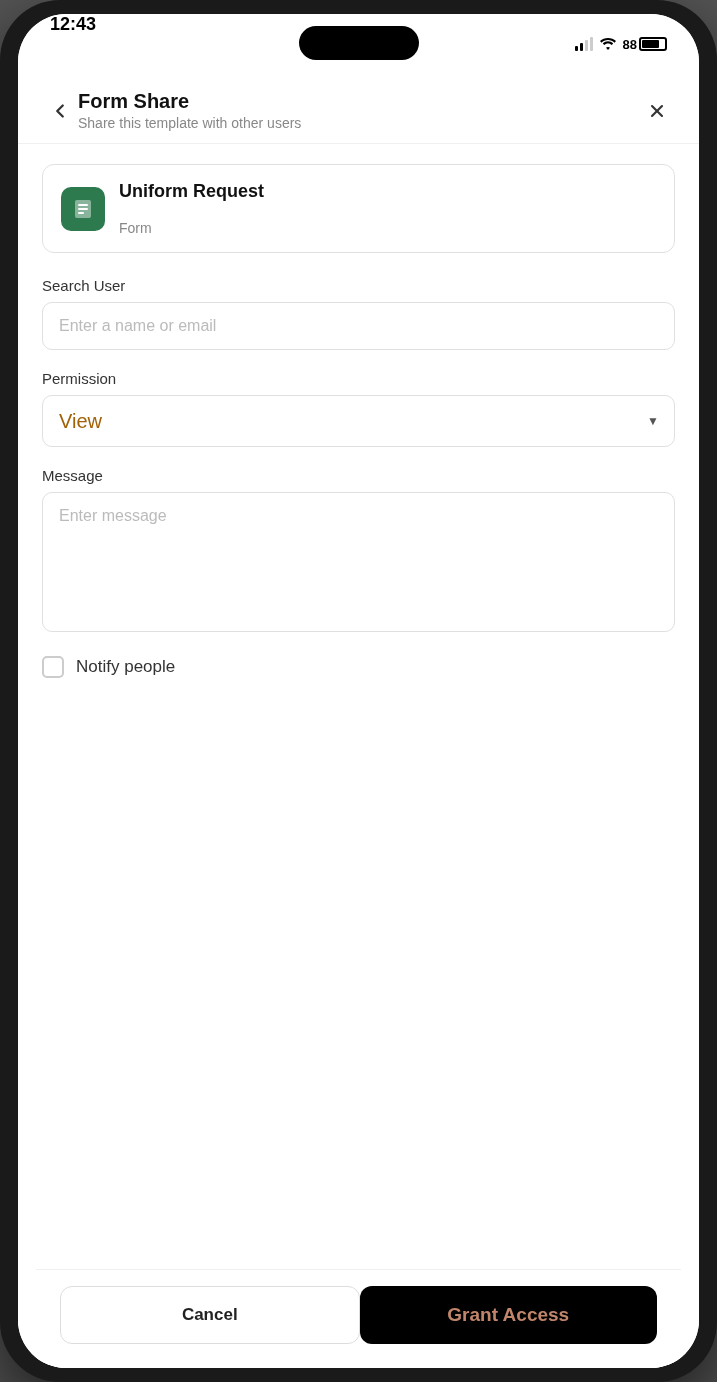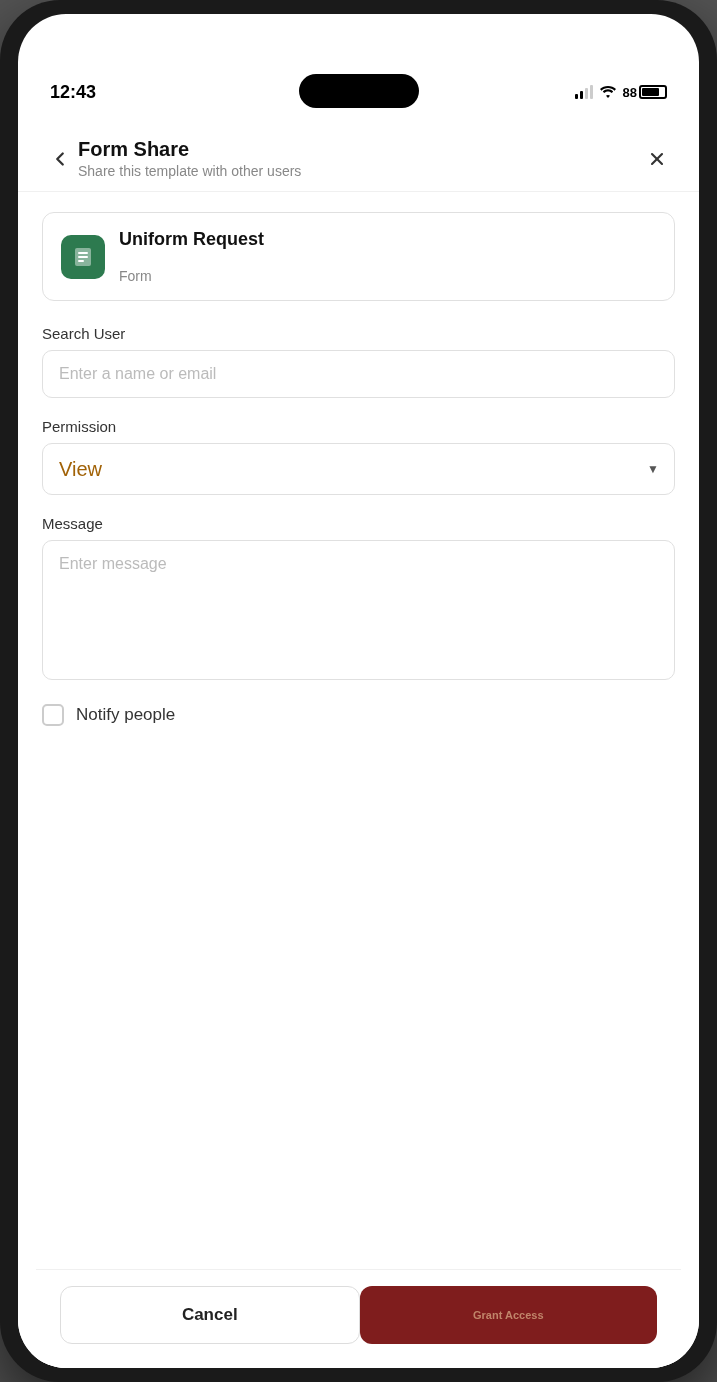--- a/index.html
+++ b/index.html
@@ -25,25 +25,23 @@
       position: relative;
       overflow: hidden;
       box-shadow: 0 30px 80px rgba(0,0,0,0.7);
     }
 
     
     .status-bar {
       background: #fff;
       height: 60px;
       display: flex;
-      align-items: center;
       justify-content: space-between;
       padding: 0 32px;
       position: relative;
-      margin-top: 48px;
     }
 
     .status-time {
       font-size: 18px;
       font-weight: 600;
       color: #000;
     }
 
     .dynamic-island {
       position: absolute;
@@ -329,22 +327,22 @@
       font-weight: 600;
       color: #222;
       cursor: pointer;
     }
 
     .btn-grant {
       flex: 1;
       padding: 18px;
       border: none;
       border-radius: 12px;
-      background: #7f1d1d;
-      font-size: 11px;
+      background: #000000;
+      font-size: 19px;
       font-weight: 600;
       color: #c0856a;
       cursor: pointer;
     }
 
     .phone-inner {
       position: absolute;
       top: 14px;
       left: 18px;
       right: 18px;

